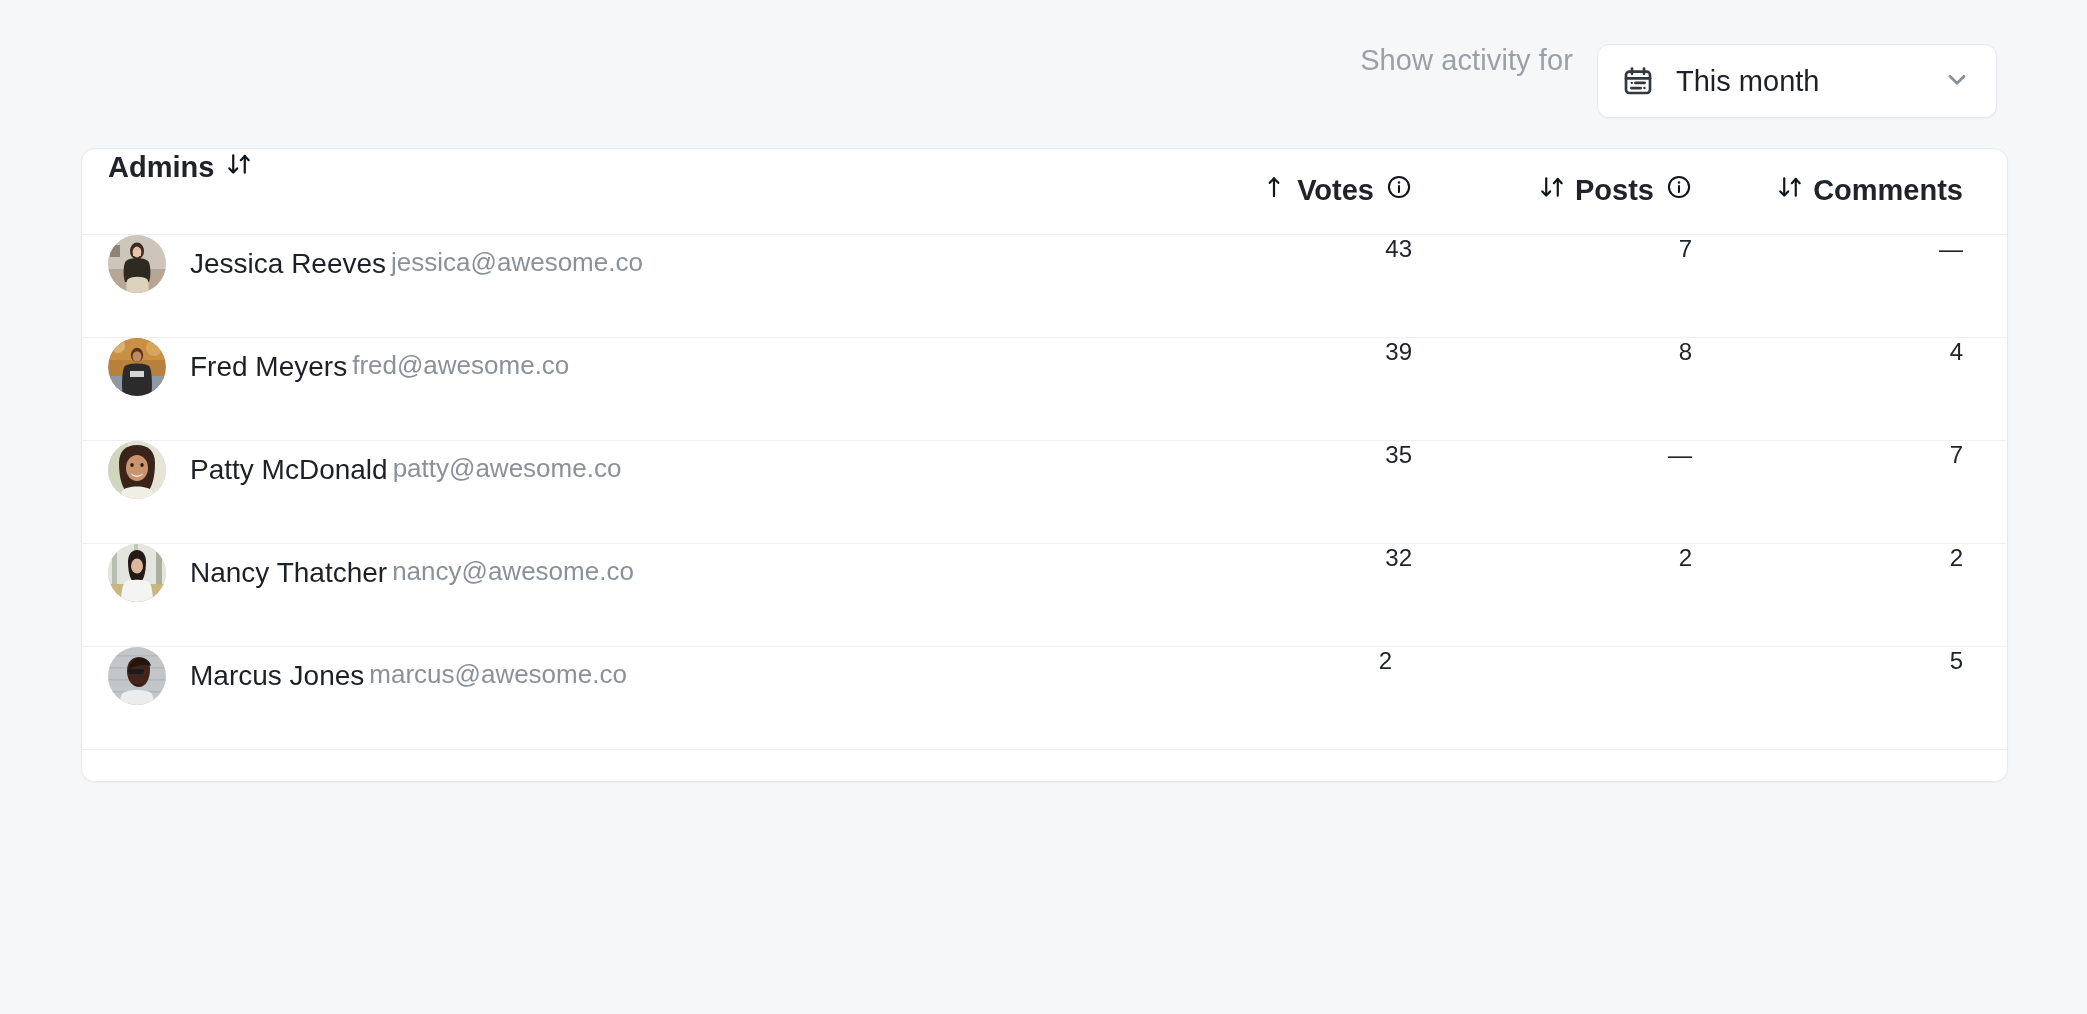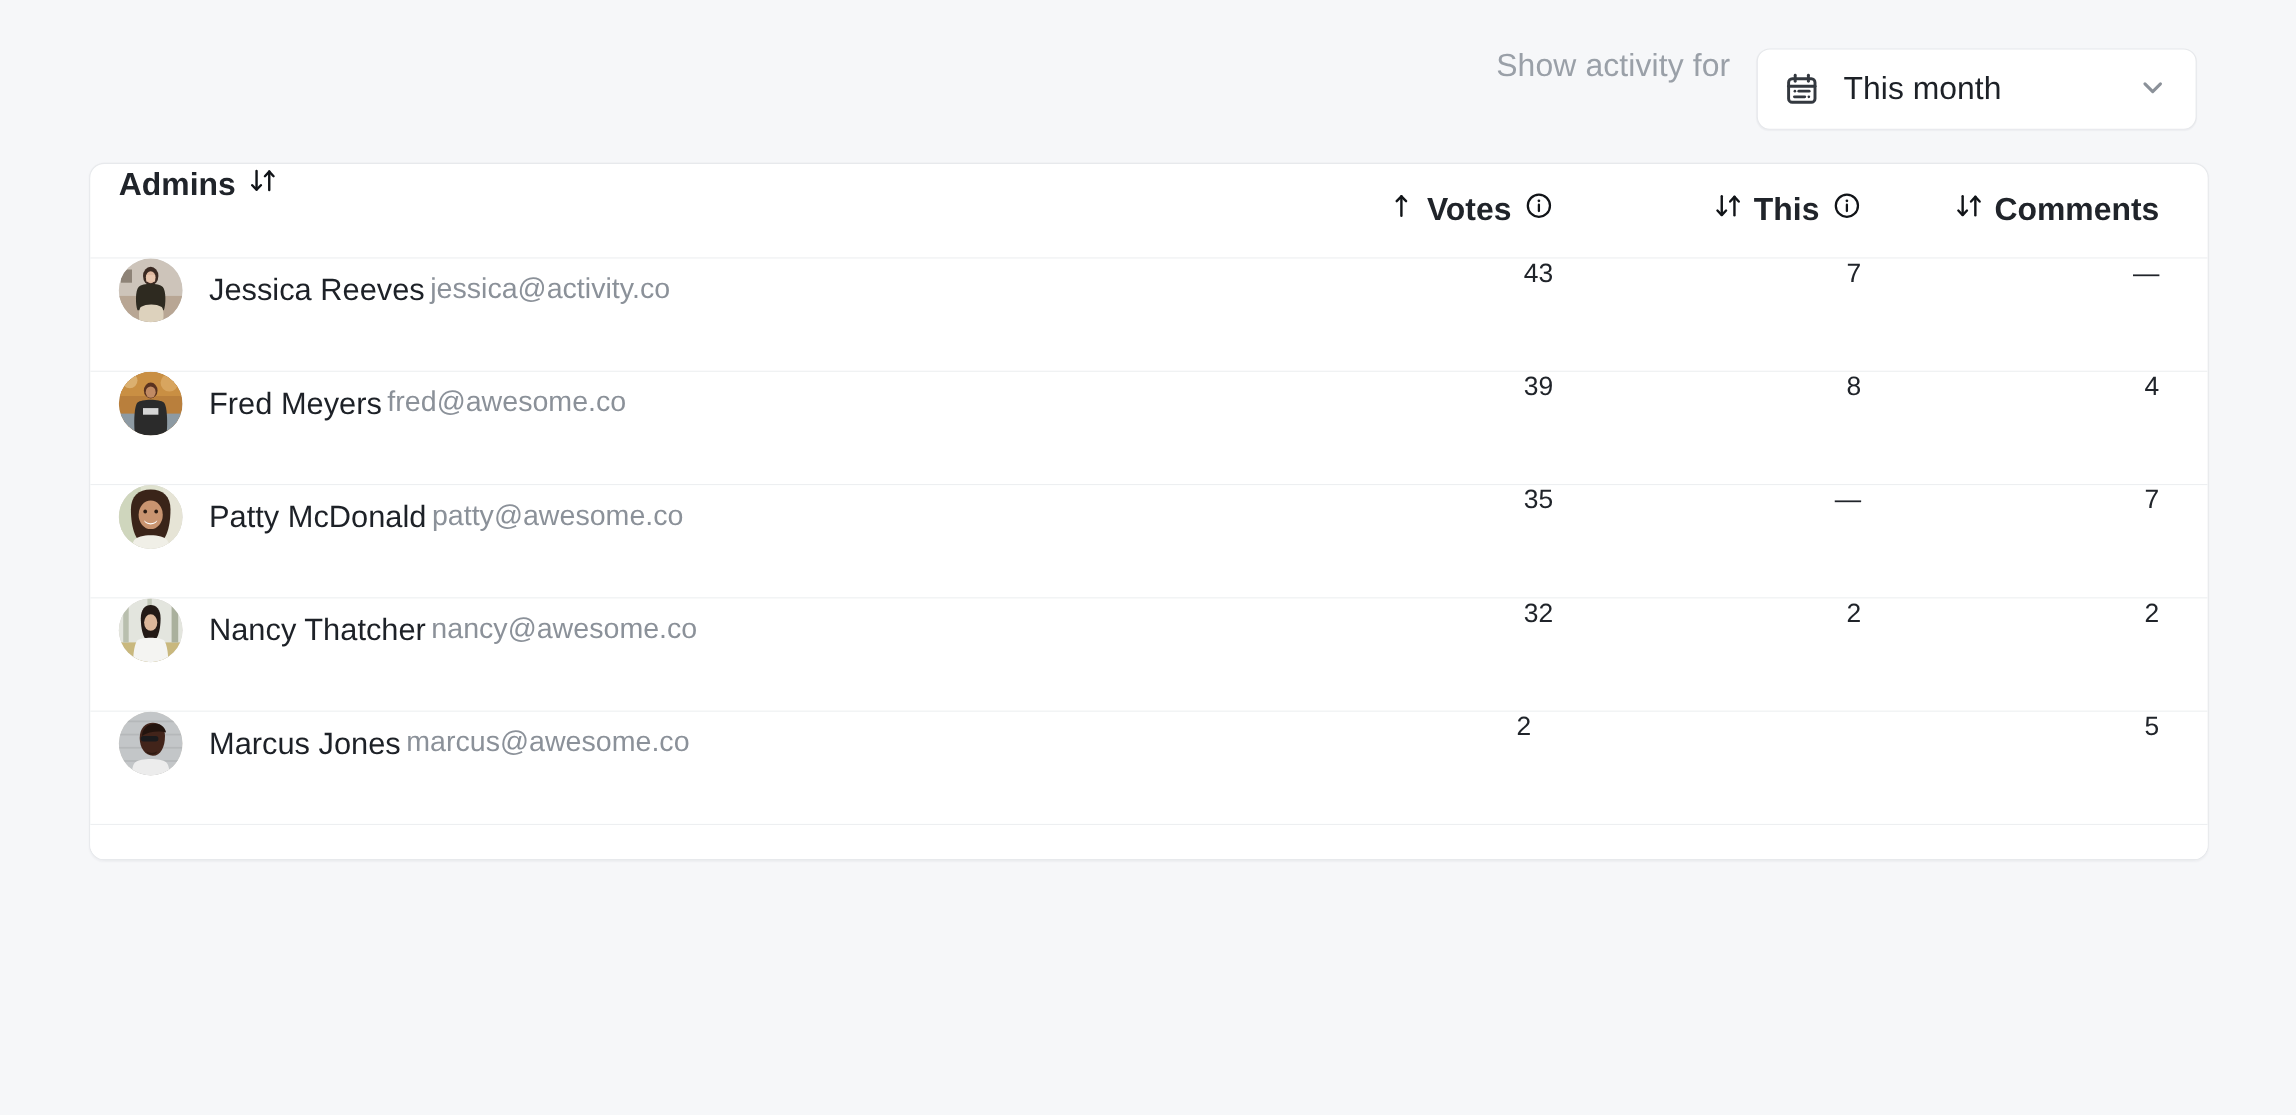--- a/index.html
+++ b/index.html
@@ -232,21 +232,21 @@
 
       <div class="col-posts th right">
         <span class="gap-r">
           <svg class="sort-icon" viewBox="0 0 22 26" fill="none" stroke="#111418" stroke-width="1.9" stroke-linecap="round" stroke-linejoin="round">
             <path d="M6 5.5v14.5"></path>
               <path d="M2.6 16.8 6 20.4l3.4-3.6"></path>
             <path d="M16 20.5V6"></path>
               <path d="M12.6 9.7 16 6.1l3.4 3.6"></path>
           </svg>
         </span>
-        <span>This</span>
+        <span>Posts</span>
         <span class="gap-l">
           <svg class="info-icon" viewBox="0 0 24 24" fill="none" stroke="#111418" stroke-width="1.9" stroke-linecap="round" stroke-linejoin="round">
             <circle cx="12" cy="12" r="9.3"></circle>
             <path d="M12 11.1v5.4"></path>
             <circle cx="12" cy="7.9" r="1.15" fill="#111418" stroke="none"></circle>
           </svg>
         </span>
       </div>
 
       <div class="col-comments th right">
@@ -278,21 +278,21 @@
               <ellipse cx="29" cy="16" rx="7" ry="8.5" fill="#3b2a22"></ellipse>
               <ellipse cx="29" cy="17" rx="4.4" ry="5.4" fill="#e0b9a0"></ellipse>
               <path d="M18 26c4-4 18-4 22 0 3 3 3 16 1 21H17c-2-5-2-18 1-21z" fill="#2e2a20"></path>
               <rect x="25" y="15" width="8" height="6" fill="#e8c6ae"></rect>
               <path d="M20 44c5-3 14-3 19 0 2 2 2 9 1 14H19c-1-5-1-12 1-14z" fill="#ddd2bd"></path>
             </g>
           </svg>
         </span>
         <span class="user-text">
           <span class="user-name">Jessica Reeves</span>
-          <span class="user-email">jessica@activity.co</span>
+          <span class="user-email">jessica@awesome.co</span>
         </span>
       </div>
       <div class="col-votes num">43</div>
       <div class="col-posts num">7</div>
       <div class="col-comments num">—</div>
     </div>
 
     <div class="row tr">
       <div class="col-admin user-cell">
         <span class="avatar">

